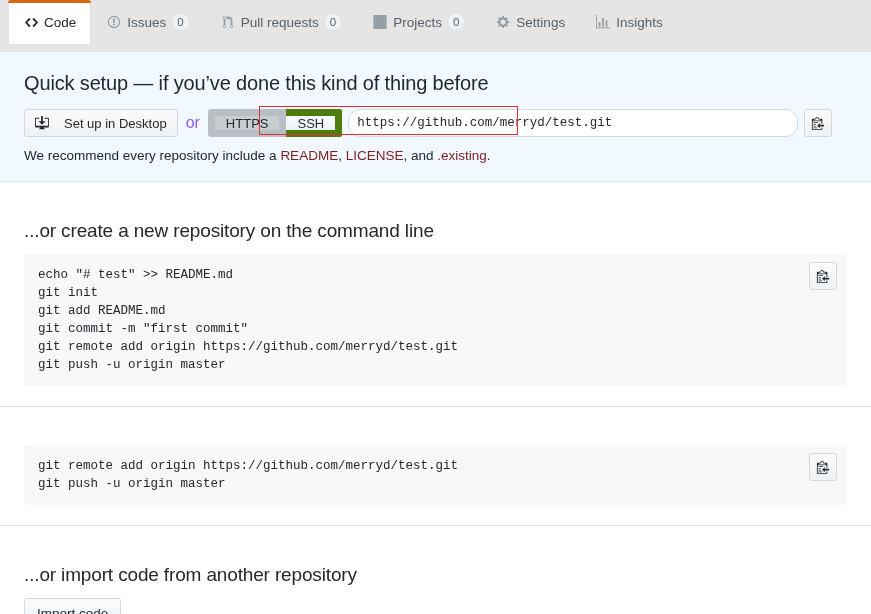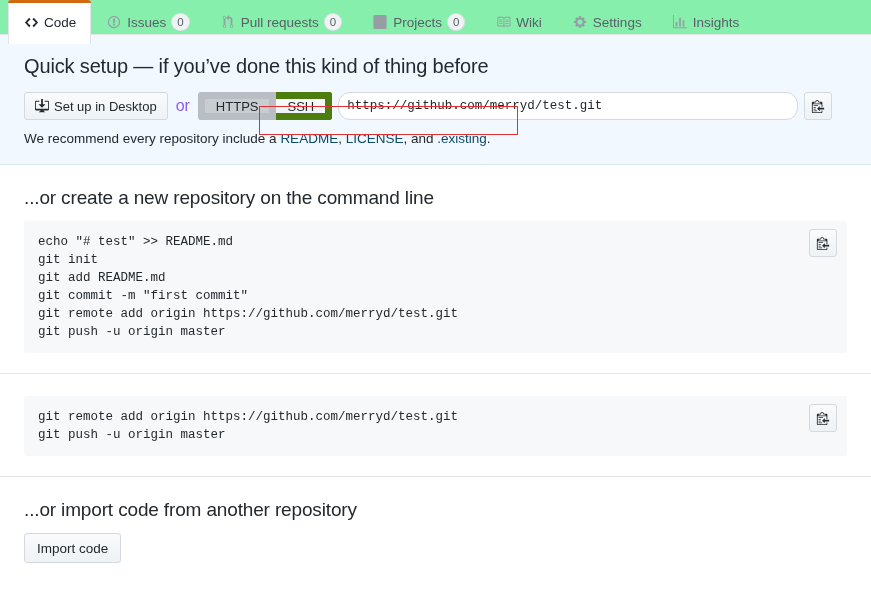--- a/index.html
+++ b/index.html
@@ -13,23 +13,23 @@
     font-family: "Liberation Sans", sans-serif;
     font-size: 14px;
     color: #24292e;
     overflow: hidden;
     position: relative;
   }
 
   
   .tabnav {
     position: relative;
-    height: 35px;
+    height: 52px;
     border-bottom: 1px solid #e1e4e8;
-    background: #86efac;
+    background: #e5e5e5;
     box-sizing: border-box;
     padding-left: 8px;
   }
   .tabnav-inner {
     display: flex;
     align-items: stretch;
     height: 43px;
   }
   .tab {
     display: flex;
@@ -86,21 +86,21 @@
     line-height: 16px;
     color: #586069;
     background: #eff3f6;
     border: 1px solid rgba(27,31,35,0.08);
     border-radius: 20px;
     box-sizing: border-box;
   }
 
   
   .section {
-    padding: 22px 24px 20px 24px;
+    padding: 38px 24px 20px 24px;
     border-bottom: 1px solid #e1e4e8;
     box-sizing: border-box;
   }
   .section.quick-setup {
     background: #f1f8ff;
     border-bottom: 1px solid #d8e6f2;
     padding: 20px 39px 18px 24px;
   }
   .section.last { border-bottom: none; }
 
@@ -115,21 +115,21 @@
 
   
   .setup-row {
     display: flex;
     align-items: center;
     height: 30px;
   }
   .btn {
     display: inline-flex;
     align-items: center;
-    gap: 5px;
+    gap: 15px;
     height: 28px;
     padding: 0 10px;
     box-sizing: border-box;
     font-size: 13px;
     color: #24292e;
     background: linear-gradient(180deg,#fafbfc 0%,#eff3f6 90%);
     border: 1px solid #d5d9dd;
     border-radius: 3px;
     cursor: pointer;
     white-space: nowrap;
@@ -198,21 +198,21 @@
     box-sizing: border-box;
   }
   .copy-btn svg { display: block; fill: #24292e; }
 
   .recommend {
     margin-top: 10px;
     font-size: 13.5px;
     color: #24292e;
   }
   .recommend a {
-    color: #0c4a6e;
+    color: #7f1d1d;
     text-decoration: none;
   }
 
   
   .code-block {
     position: relative;
     background: #f6f8fa;
     border-radius: 3px;
     padding: 12px 14px;
     box-sizing: border-box;
@@ -313,28 +313,20 @@
     <div class="tab">
       <span class="tab-icon">
         <svg width="14" height="14" viewBox="0 0 15 16">
             <path d="M10 12h3V2h-3v10zm-4-2h3V2H6v8zm-4 4h3V2H2v12zm-1 1h13V1H1v14zM14 0H1a1 1 0 0 0-1 1v14a1 1 0 0 0 1 1h13a1 1 0 0 0 1-1V1a1 1 0 0 0-1-1z"></path>
           </svg>
       </span>
       <span>Projects</span>
       <span class="counter">0</span>
     </div>
 
-    <div class="tab">
-      <span class="tab-icon">
-        <svg width="15" height="14" viewBox="0 0 16 16">
-            <path d="M3 5h4v1H3V5zm0 3h4V7H3v1zm0 2h4V9H3v1zm11-5h-4v1h4V5zm0 2h-4v1h4V7zm0 2h-4v1h4V9zm2-6v9c0 .55-.45 1-1 1H9.5l-1 1-1-1H2c-.55 0-1-.45-1-1V3c0-.55.45-1 1-1h5.5l1 1 1-1H15c.55 0 1 .45 1 1zm-8 .5L7.5 3H2v9h6V3.5zm7-.5H9.5l-.5.5V12h6V3z"></path>
-          </svg>
-      </span>
-      <span>Wiki</span>
-    </div>
 
     <div class="tab">
       <span class="tab-icon">
         <svg width="14" height="14" viewBox="0 0 14 16">
             <path d="M14 8.77v-1.6l-1.94-.64-.45-1.09.88-1.84-1.13-1.13-1.81.91-1.09-.45-.69-1.92h-1.6l-.63 1.94-1.11.45-1.84-.88-1.13 1.13.91 1.81-.45 1.09L0 7.23v1.59l1.94.64.45 1.09-.88 1.84 1.13 1.13 1.81-.91 1.09.45.69 1.92h1.59l.63-1.94 1.11-.45 1.84.88 1.13-1.13-.92-1.81.47-1.09L14 8.75v.02zM7 11c-1.66 0-3-1.34-3-3s1.34-3 3-3 3 1.34 3 3-1.34 3-3 3z"></path>
           </svg>
       </span>
       <span>Settings</span>
     </div>
 

